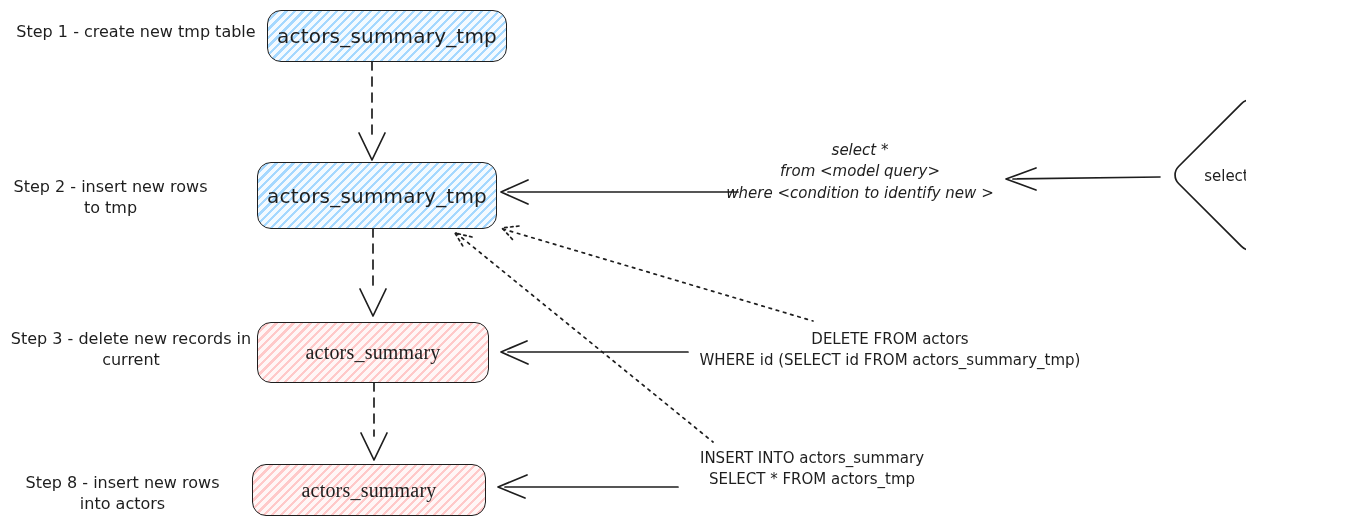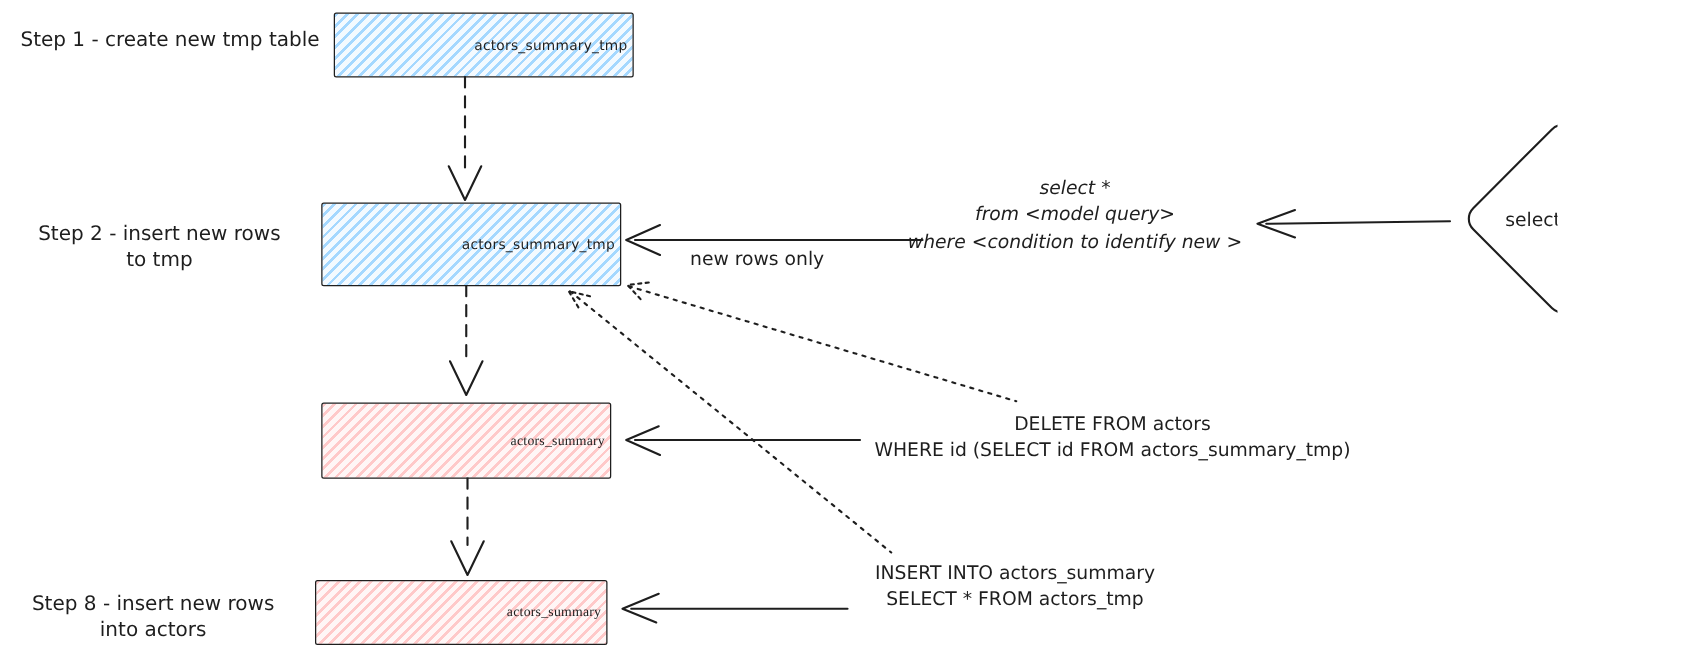--- a/index.html
+++ b/index.html
@@ -9,23 +9,23 @@
   }
   .connectors{position:absolute;left:0;top:0;width:1345px;height:528px;z-index:1;}
   .connectors path,.connectors polyline,.connectors line{
     fill:none;stroke:var(--stroke,#1e1e1e);stroke-width:1.7;stroke-linecap:round;stroke-linejoin:round;
   }
   .connectors .dashed{stroke-dasharray:9 7;}
   .connectors .dotted{stroke-dasharray:2.5 5;}
   .connectors .dotted-head{stroke-dasharray:2.5 3.5;}
   .connectors .diamond{fill:#ffffff;stroke:var(--stroke,#1e1e1e);stroke-width:1.7;}
   .node{
-    position:absolute;z-index:2;display:flex;align-items:center;justify-content:flex-end;
-    border:1.7px solid var(--stroke,#1e1e1e);border-radius:2px;
-    font-size:11px;letter-spacing:.2px;
+    position:absolute;z-index:2;display:flex;align-items:center;justify-content:center;
+    border:1.7px solid var(--stroke,#1e1e1e);border-radius:14px;
+    font-size:20px;letter-spacing:.2px;
   }
   .node.blue{background:repeating-linear-gradient(135deg,var(--blue-fill,#a5d8ff) 0px,var(--blue-fill,#a5d8ff) 2.2px,#f4faff 2.2px,#f4faff 6px);}
   .node.red{background:repeating-linear-gradient(135deg,var(--red-fill,#ffc9c9) 0px,var(--red-fill,#ffc9c9) 2.2px,#fff6f6 2.2px,#fff6f6 6px);font-family:Liberation Serif, serif;}
   .node span{background:transparent;padding:0 4px;}
   .txt{
     position:absolute;z-index:3;white-space:pre-line;line-height:1.32;
     font-size:16px;
   }
   .txt.center{text-align:center;}
   .ann{font-size:15px;line-height:1.42;}
@@ -75,41 +75,42 @@
       <path class="dotted" d="M503 229 L813 321"></path>
       <polyline class="dotted-head" points="519,226 502,228 514,241"></polyline>
     </g>
     <g>
       <path class="dotted" d="M456 233 L713 442"></path>
       <polyline class="dotted-head" points="472,237 455,233 464,248"></polyline>
     </g>
   </svg>
 
   <div class="txt center" style="left:8px;top:21px;width:256px;">Step 1 - create new tmp table</div>
-  <div class="txt center" style="left:20px;top:176px;width:215px;">Step 2 - insert new rows
+  <div class="txt center" style="left:3px;top:176px;width:215px;">Step 2 - insert new rows
 to tmp</div>
+  <div class="txt center" style="left:5px;top:328px;width:252px;">Step 3 - delete new records in
+current</div>
   <div class="txt center" style="left:15px;top:472px;width:215px;">Step 8 - insert new rows
 into actors</div>
 
   <div class="node blue" style="left:267px;top:10px;width:238px;height:50px;">
     <span>actors_summary_tmp</span>
   </div>
   <div class="node blue" style="left:257px;top:162px;width:238px;height:65px;">
     <span>actors_summary_tmp</span>
   </div>
   <div class="node red" style="left:257px;top:322px;width:230px;height:59px;">
     <span>actors_summary</span>
   </div>
   <div class="node red" style="left:252px;top:464px;width:232px;height:50px;">
     <span>actors_summary</span>
   </div>
 
   <div class="txt ann center" style="left:710px;top:140px;width:300px;font-style:italic;">select *
 from &lt;model query&gt;
 where &lt;condition to identify new &gt;</div>
-  <div class="txt ann" style="left:552px;top:197px;width:140px;">new rows only</div>
   <div class="txt ann center" style="left:662px;top:448px;width:300px;">INSERT INTO actors_summary
 SELECT * FROM actors_tmp</div>
   <div class="txt ann center" style="left:670px;top:329px;width:440px;">DELETE FROM actors
 WHERE id (SELECT id FROM actors_summary_tmp)</div>
   <div class="txt ann center" style="left:1188px;top:166px;width:125px;">select query</div>
 
 </div>
 
 </body></html>

